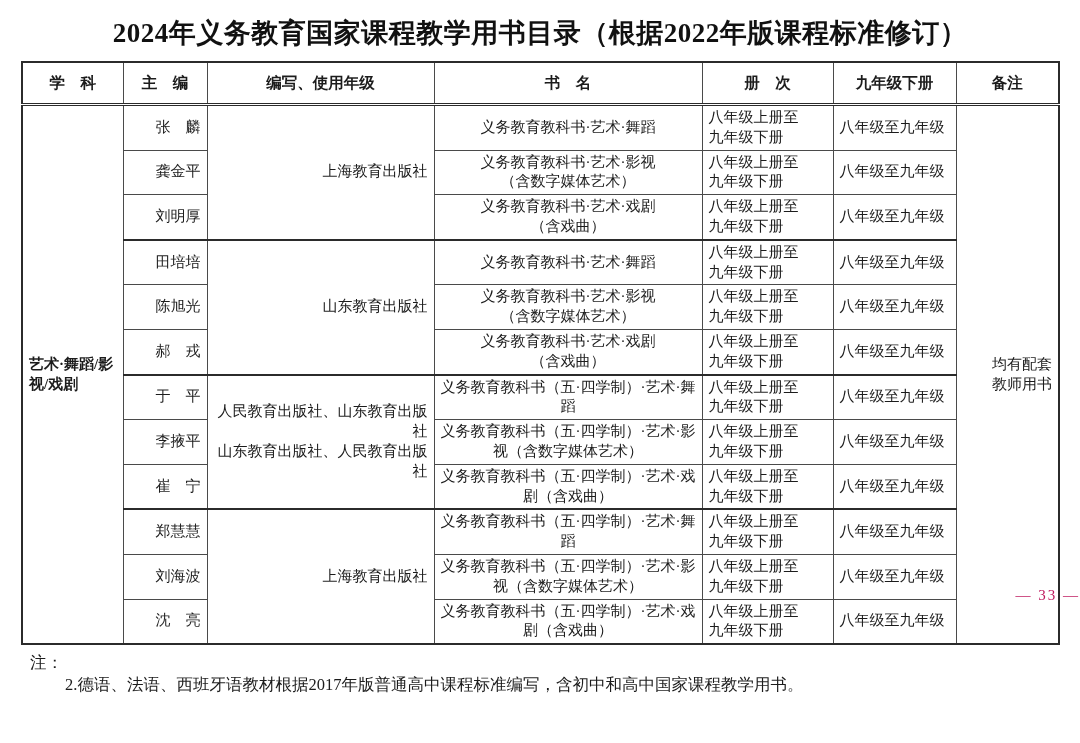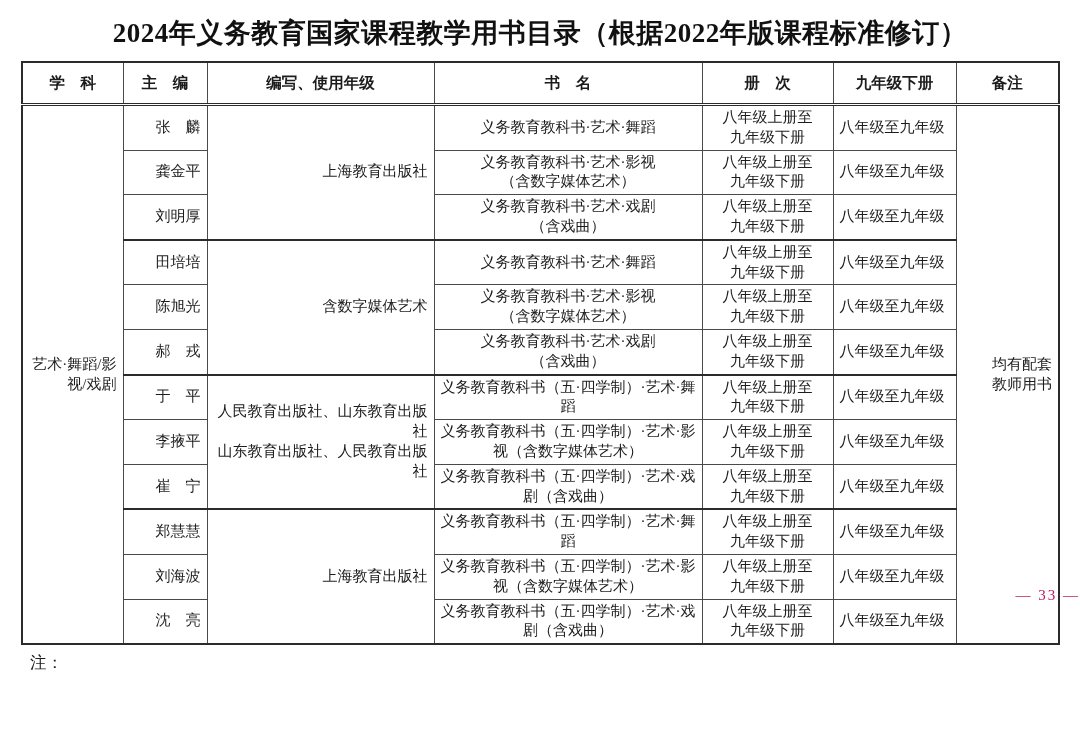--- a/index.html
+++ b/index.html
@@ -49,29 +49,29 @@
   tr.header-row th {
     height: 36px;
     font-weight: bold;
     text-align: center;
     font-size: 15.5px;
     border-bottom: 3px double #2b2b2b;
   }
   tr.data-row { height: 43px; }
   tr.group-start td { border-top: 2px solid #2b2b2b; }
   td.cell-subject {
-    text-align: right;
-    font-weight: normal;
+    text-align: left;
+    font-weight: bold;
     white-space: pre-line;
     border-right: 1px solid #4a4a4a;
   }
   td.cell-editor { text-align: right; }
   td.cell-publisher { text-align: right; white-space: pre-line; padding-left: 8px; }
   td.cell-book { text-align: center; white-space: pre-line; padding-left: 8px; }
-  td.cell-volume { text-align: center; white-space: pre-line; }
+  td.cell-volume { white-space: pre-line; }
   td.cell-grade { text-align: left; }
   td.cell-remark { text-align: right; white-space: pre-line; }
   .notes {
     margin-left: 30px;
     margin-top: 7px;
     font-size: 16.5px;
     line-height: 1.35;
     color: #1c1c1c;
   }
   .note-line { display: flex; }
@@ -140,21 +140,21 @@
         <td class="cell-editor">刘明厚</td>
         <td class="cell-book">义务教育教科书·艺术·戏剧
 （含戏曲）</td>
         <td class="cell-volume">八年级上册至
 九年级下册</td>
         <td class="cell-grade">八年级至九年级</td>
       </tr>
 
       <tr class="data-row group-start">
         <td class="cell-editor">田培培</td>
-        <td class="cell-publisher" rowspan="3">含数字媒体艺术</td>
+        <td class="cell-publisher" rowspan="3">山东教育出版社</td>
         <td class="cell-book">义务教育教科书·艺术·舞蹈</td>
         <td class="cell-volume">八年级上册至
 九年级下册</td>
         <td class="cell-grade">八年级至九年级</td>
       </tr>
       <tr class="data-row">
         <td class="cell-editor">陈旭光</td>
         <td class="cell-book">义务教育教科书·艺术·影视
 （含数字媒体艺术）</td>
         <td class="cell-volume">八年级上册至
@@ -216,17 +216,20 @@
 九年级下册</td>
         <td class="cell-grade">八年级至九年级</td>
       </tr>
     </tbody>
   </table>
 
   <div class="notes">
     <div class="note-line">
       <span class="note-label">注：</span>
     </div>
+    <div class="note-line note-indent">
+      <span>2.德语、法语、西班牙语教材根据2017年版普通高中课程标准编写，含初中和高中国家课程教学用书。</span>
+    </div>
   </div>
 
   <div class="page-number">— 33 —</div>
 
 </div>
 
 </body></html>

